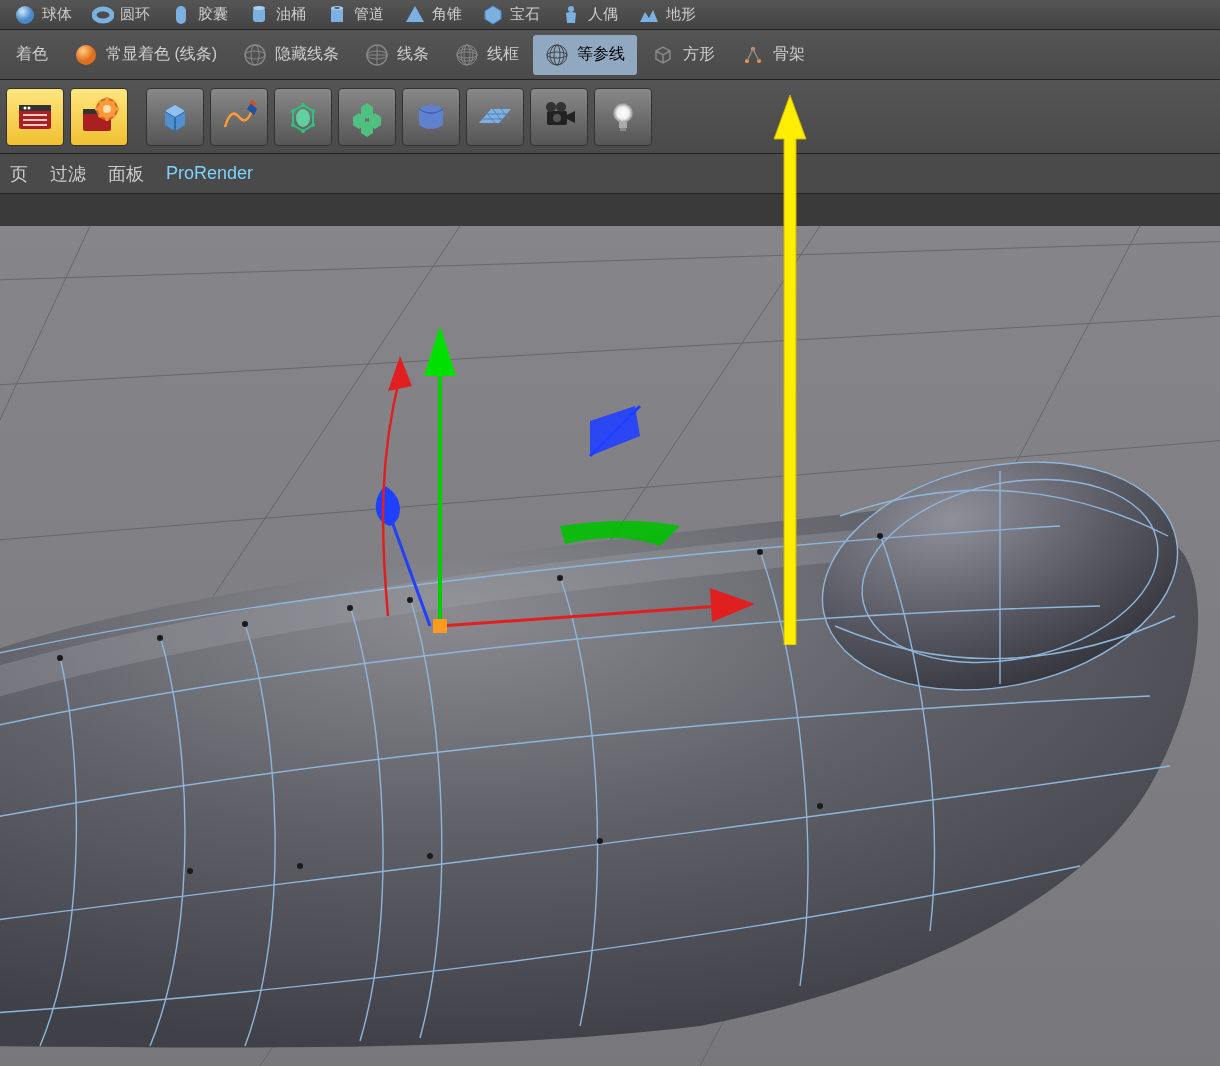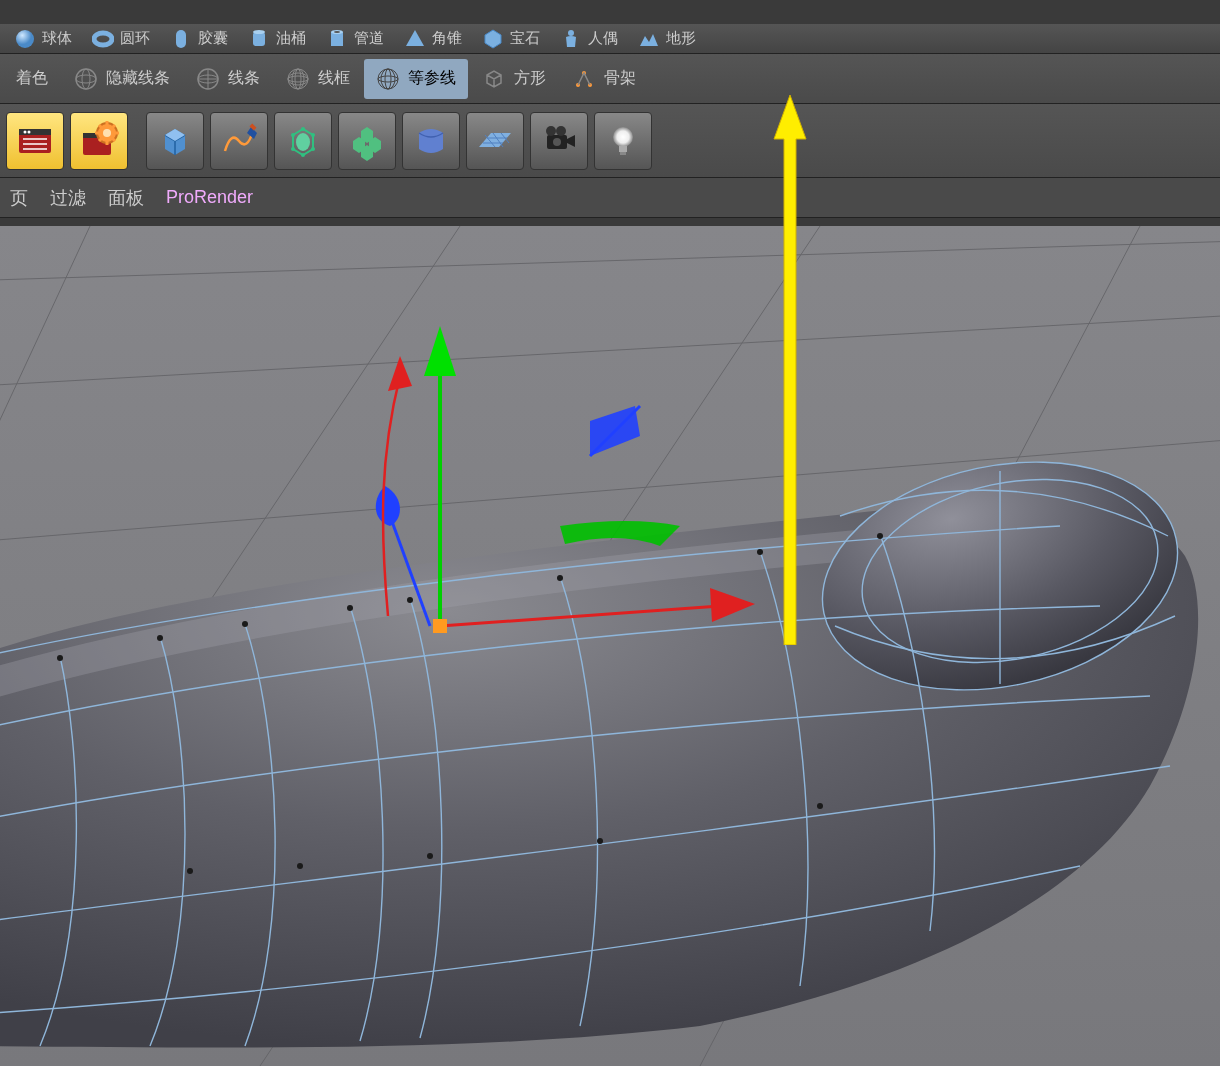--- a/index.html
+++ b/index.html
@@ -13,21 +13,20 @@
     }
 
     
     .primitive-bar {
       height: 30px;
       background: linear-gradient(#555, #444);
       display: flex;
       align-items: center;
       padding: 0 4px;
       border-bottom: 1px solid #222;
-      margin-top: 24px;
     }
     .prim-item {
       display: flex;
       align-items: center;
       gap: 6px;
       padding: 0 10px;
       color: #ccc;
       font-size: 15px;
       height: 100%;
       cursor: pointer;
@@ -96,21 +95,21 @@
       align-items: center;
       gap: 22px;
       padding: 0 10px;
       border-bottom: 1px solid #222;
     }
     .menu-item {
       color: #ccc;
       font-size: 18px;
       cursor: pointer;
     }
-    .menu-item.orange { color: #f0abfc; }
+    .menu-item.orange { color: #7dd3fc; }
 
     
     .viewport {
       position: absolute;
       top: 226px; left: 0; right: 0; bottom: 0;
       background: linear-gradient(180deg, #7f7f82 0%, #818184 50%, #7a7a7e 100%);
       overflow: hidden;
     }
 
     
@@ -206,20 +205,34 @@
           <path d="M2 18 L7 8 L11 14 L15 6 L20 18 Z" fill="#7bb0e0"></path>
         </svg>
     </span>
     <span>地形</span>
   </div>
 </div>
 
 <div class="shading-bar">
   <div class="shade-item">
     <span>着色</span>
+  </div>
+  <div class="shade-item">
+    <span class="shade-icon">
+      <svg width="24" height="24">
+          <defs>
+            <radialGradient id="go" cx="35%" cy="30%">
+              <stop offset="0%" stop-color="#ffcc80"></stop>
+              <stop offset="100%" stop-color="#e07020"></stop>
+            </radialGradient>
+          </defs>
+          <circle cx="12" cy="12" r="10" fill="url(#go)"></circle>
+        </svg>
+    </span>
+    <span>常显着色 (线条)</span>
   </div>
   <div class="shade-item">
     <span class="shade-icon">
       <svg width="24" height="24">
           <circle cx="12" cy="12" r="10" fill="none" stroke="#888" stroke-width="1.5"></circle>
           <ellipse cx="12" cy="12" rx="10" ry="4" fill="none" stroke="#888"></ellipse>
           <ellipse cx="12" cy="12" rx="4" ry="10" fill="none" stroke="#888"></ellipse>
         </svg>
     </span>
     <span>隐藏线条</span>

